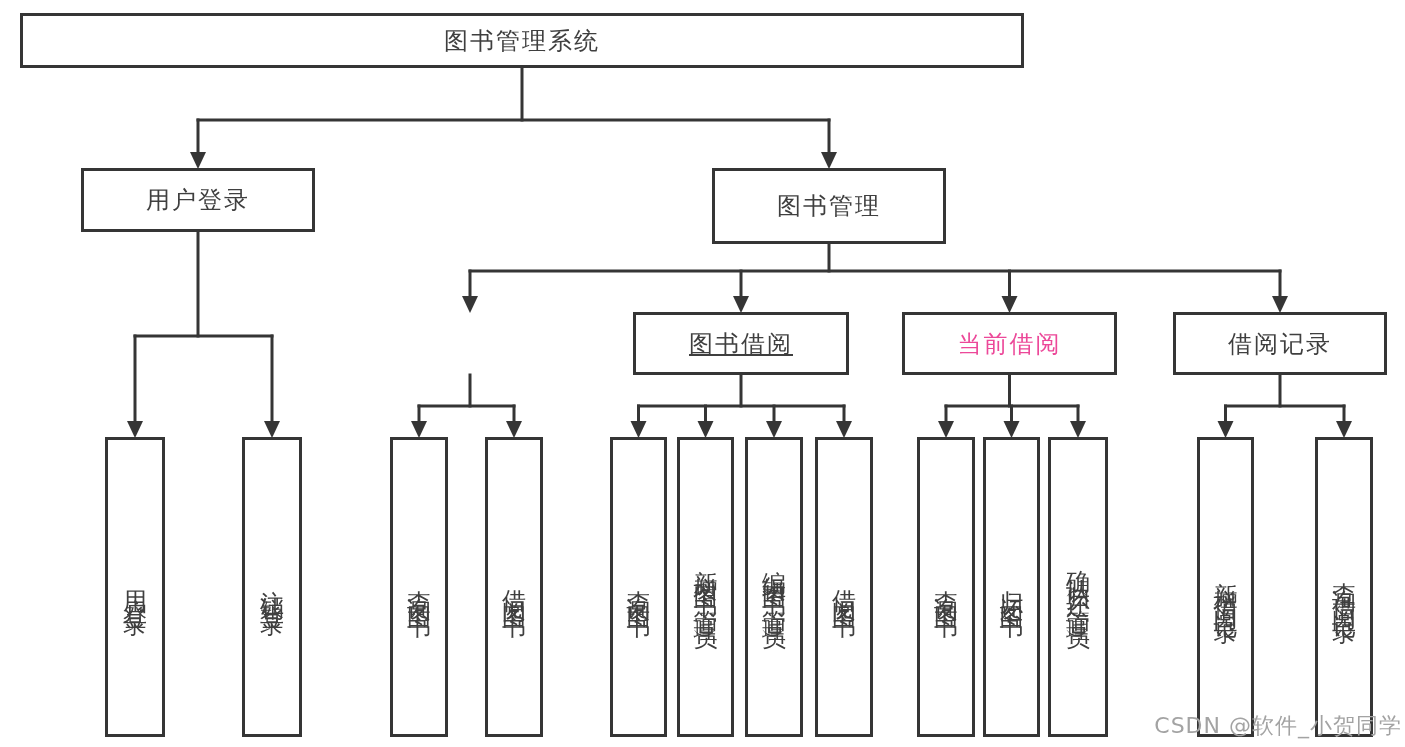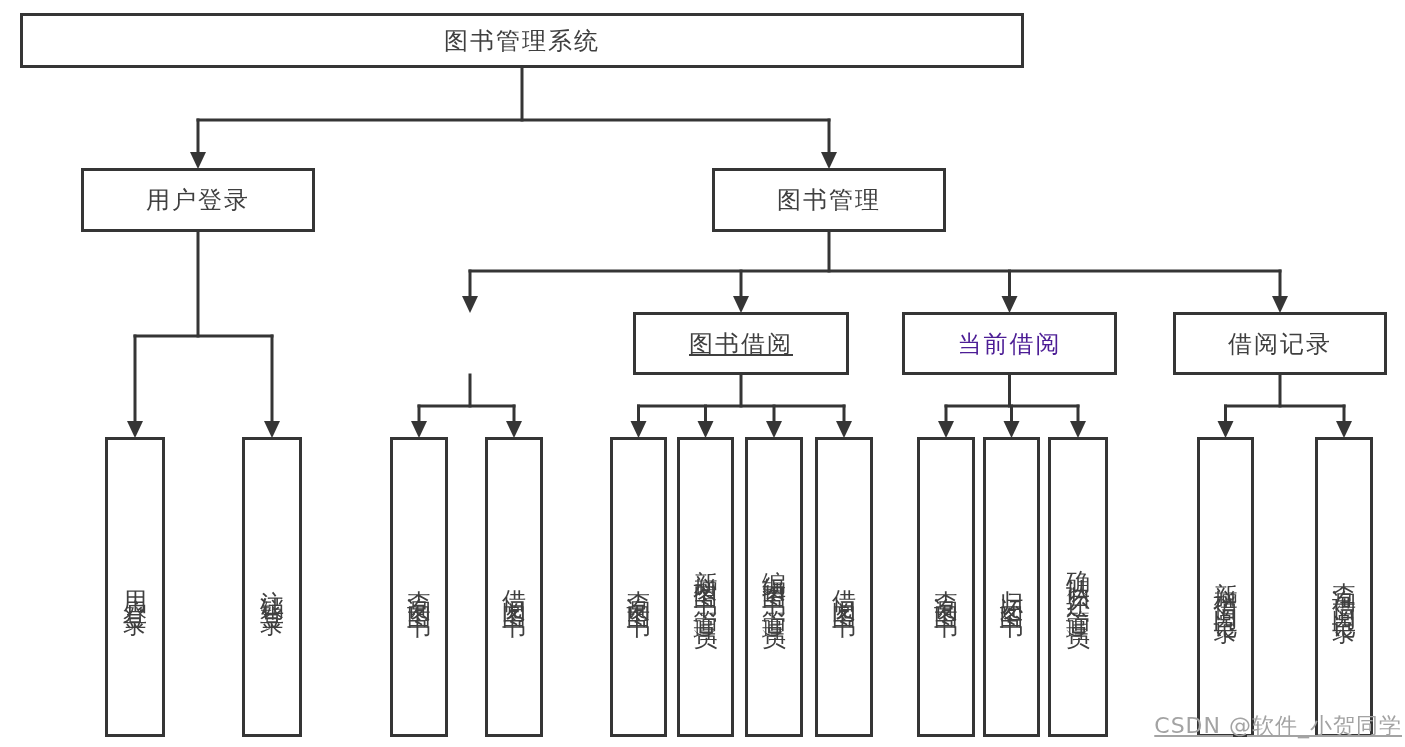--- a/index.html
+++ b/index.html
@@ -98,35 +98,35 @@
       <line x1="1078" y1="406" x2="1078" y2="426" stroke="#353535" stroke-width="3" stroke-linecap="square"></line>
       <polygon points="1070,421 1086,421 1078,438" fill="#353535"></polygon>
       <line x1="1280" y1="375" x2="1280" y2="406" stroke="#353535" stroke-width="3" stroke-linecap="square"></line>
       <line x1="1225.5" y1="406" x2="1344" y2="406" stroke="#353535" stroke-width="3" stroke-linecap="square"></line>
       <line x1="1225.5" y1="406" x2="1225.5" y2="426" stroke="#353535" stroke-width="3" stroke-linecap="square"></line>
       <polygon points="1217.5,421 1233.5,421 1225.5,438" fill="#353535"></polygon>
       <line x1="1344" y1="406" x2="1344" y2="426" stroke="#353535" stroke-width="3" stroke-linecap="square"></line>
       <polygon points="1336,421 1352,421 1344,438" fill="#353535"></polygon>
     </svg>
 
-  <div id="watermark" style="color: rgb(163, 163, 163); text-decoration: underline;">CSDN @软件_小贺同学</div>
+  <div id="watermark" style="color: rgb(163, 163, 163);">CSDN @软件_小贺同学</div>
 <div class="node" style="left: 20px; top: 13px; width: 1004px; height: 55px; border-color: rgb(53, 53, 53); background: rgb(255, 255, 255);">
       <span class="label" style="color: rgb(63, 63, 63);">图书管理系统</span>
     </div>
     <div class="node" style="left: 81px; top: 168px; width: 234px; height: 64px; border-color: rgb(53, 53, 53); background: rgb(255, 255, 255);">
       <span class="label" style="color: rgb(63, 63, 63);">用户登录</span>
     </div>
-    <div class="node" style="left: 712px; top: 168px; width: 234px; height: 64px; border-color: rgb(53, 53, 53); background: rgb(255, 255, 255); align-items: center;">
+    <div class="node" style="left: 712px; top: 168px; width: 234px; height: 76px; border-color: rgb(53, 53, 53); background: rgb(255, 255, 255); align-items: center;">
       <span class="label" style="color: rgb(63, 63, 63);">图书管理</span>
     </div>
     <div class="node" style="left: 633px; top: 312px; width: 216px; height: 63px; border-color: rgb(53, 53, 53); background: rgb(255, 255, 255);">
       <span class="label" style="color: rgb(63, 63, 63); text-decoration: underline;">图书借阅</span>
     </div>
     <div class="node" style="left: 902px; top: 312px; width: 215px; height: 63px; border-color: rgb(53, 53, 53); background: rgb(255, 255, 255);">
-      <span class="label" style="color: #4c1d95;">当前借阅</span>
+      <span class="label" style="color: #ec4899;">当前借阅</span>
     </div>
     <div class="node" style="left: 1173px; top: 312px; width: 214px; height: 63px; border-color: rgb(53, 53, 53); background: rgb(255, 255, 255);">
       <span class="label" style="color: rgb(63, 63, 63);">借阅记录</span>
     </div>
     <div class="node vertical" style="left: 105px; top: 437px; width: 60px; height: 300px; border-color: rgb(53, 53, 53); background: rgb(255, 255, 255);">
       <span class="label" style="color: rgb(63, 63, 63);">用户登录</span>
     </div>
     <div class="node vertical" style="left: 242px; top: 437px; width: 60px; height: 300px; border-color: rgb(53, 53, 53); background: rgb(255, 255, 255);">
       <span class="label" style="color: rgb(63, 63, 63);">注销登录</span>
     </div>

